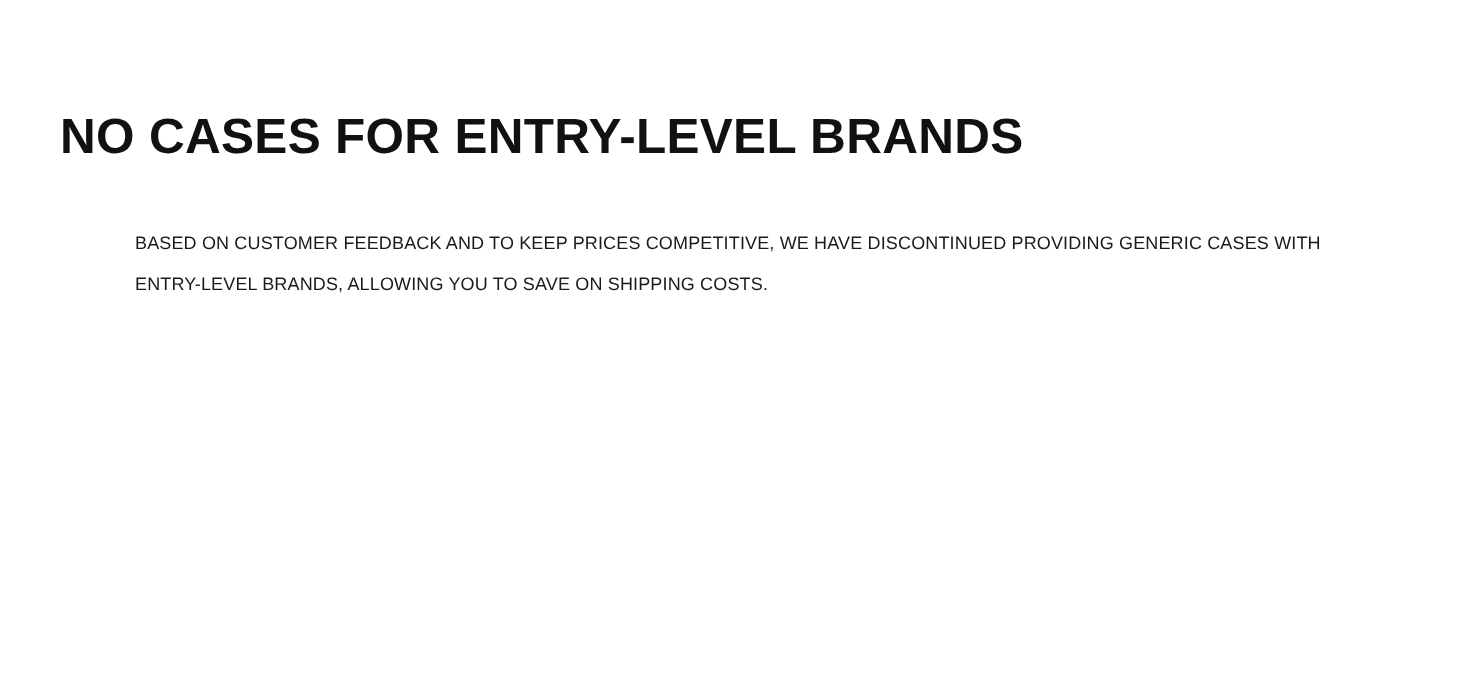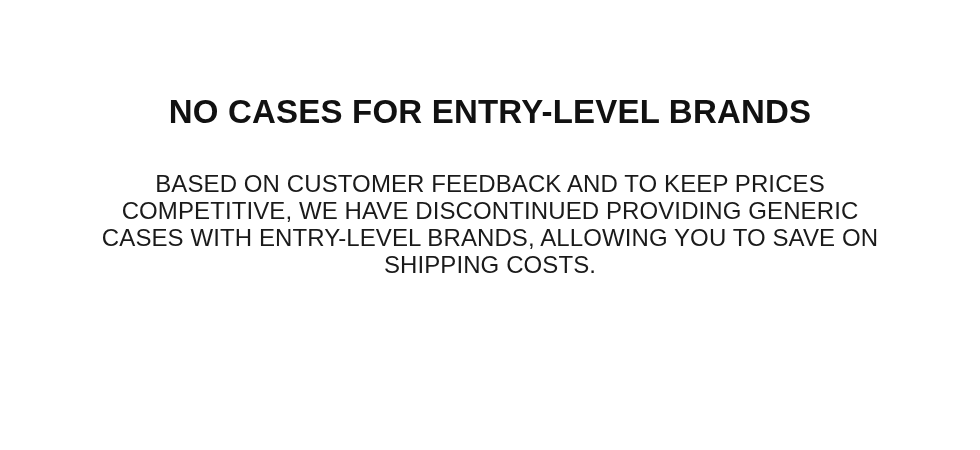--- a/index.html
+++ b/index.html
@@ -23,22 +23,22 @@
     display: flex;
     flex-direction: column;
     align-items: center;
     justify-content: flex-start;
     position: relative;
   }
 
   .content-block {
     width: 900px;
     margin: 0 auto;
-    padding-top: 92px;
-    text-align: center;
+    padding-top: 71px;
+    text-align: left;
   }
 
   .headline {
     margin: 0;
     padding: 0;
     font-family: "Liberation Sans", sans-serif;
     font-size: 33px;
     line-height: 40px;
     font-weight: 700;
     letter-spacing: 0.2px;
@@ -48,21 +48,21 @@
   }
 
   .subcopy {
     margin: 0;
     padding: 0;
     margin-top: 38px;
     width: 800px;
     margin-left: auto;
     margin-right: auto;
     font-family: "Liberation Sans", sans-serif;
-    font-size: 24px;
+    font-size: 12px;
     line-height: 27px;
     font-weight: 400;
     letter-spacing: 0.1px;
     color: #1a1a1a;
     text-transform: uppercase;
     -webkit-font-smoothing: antialiased;
   }
 </style>
 </head>
 <body>

